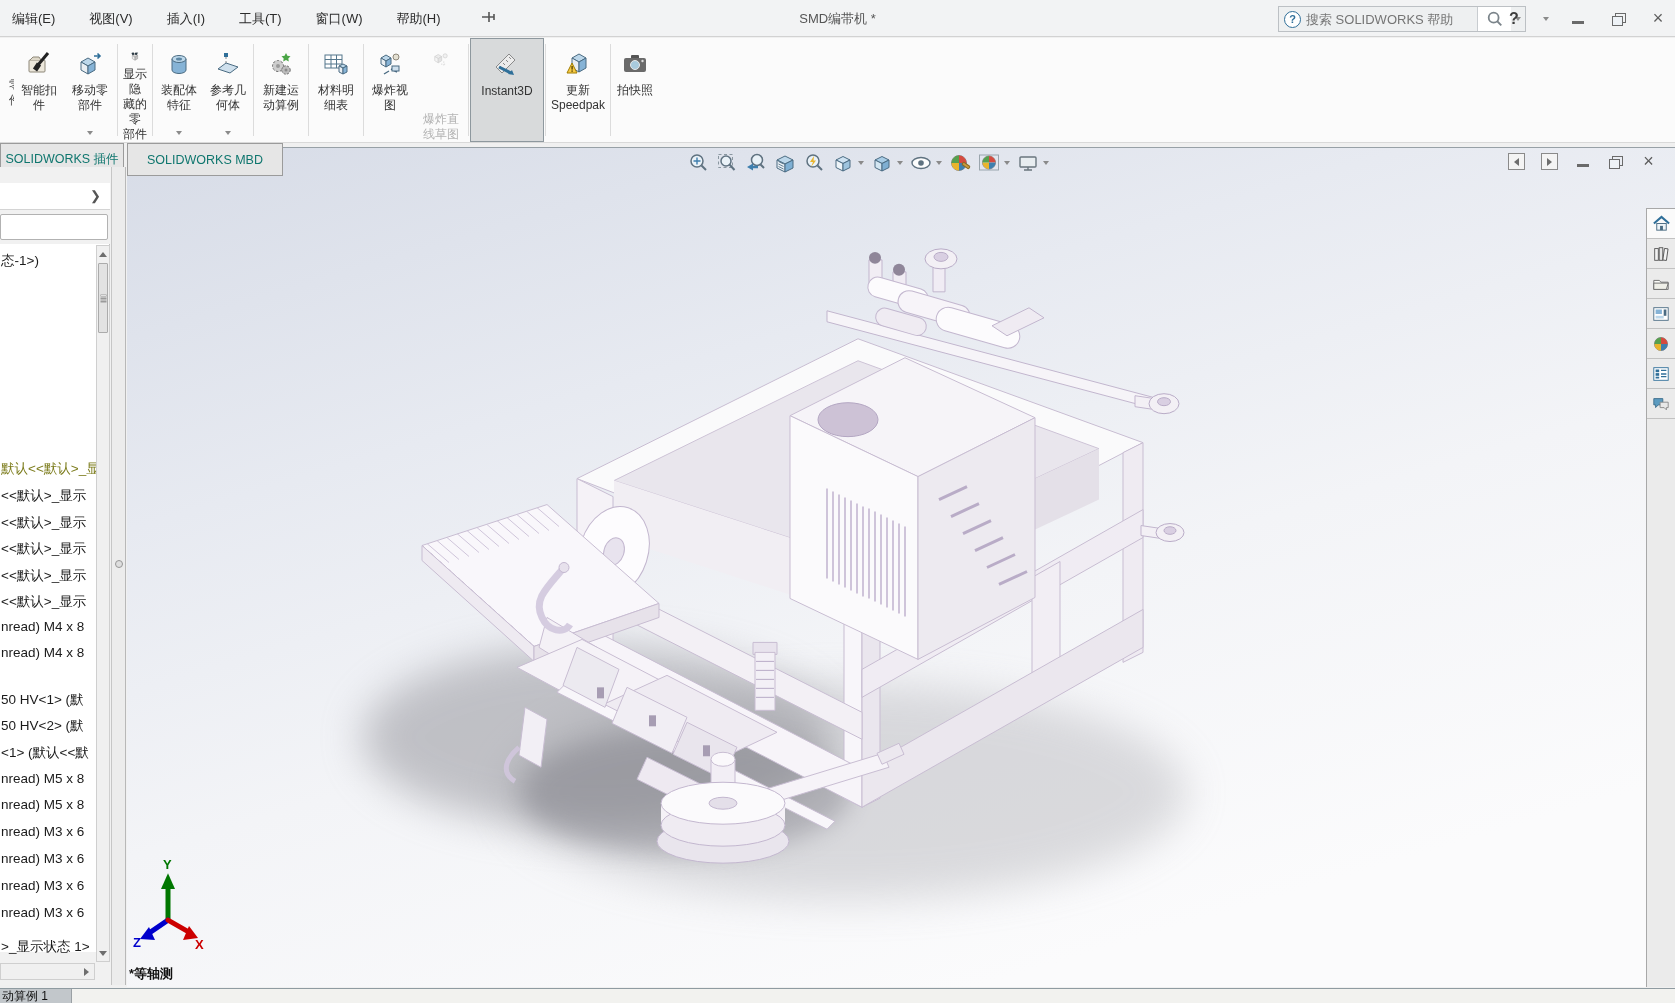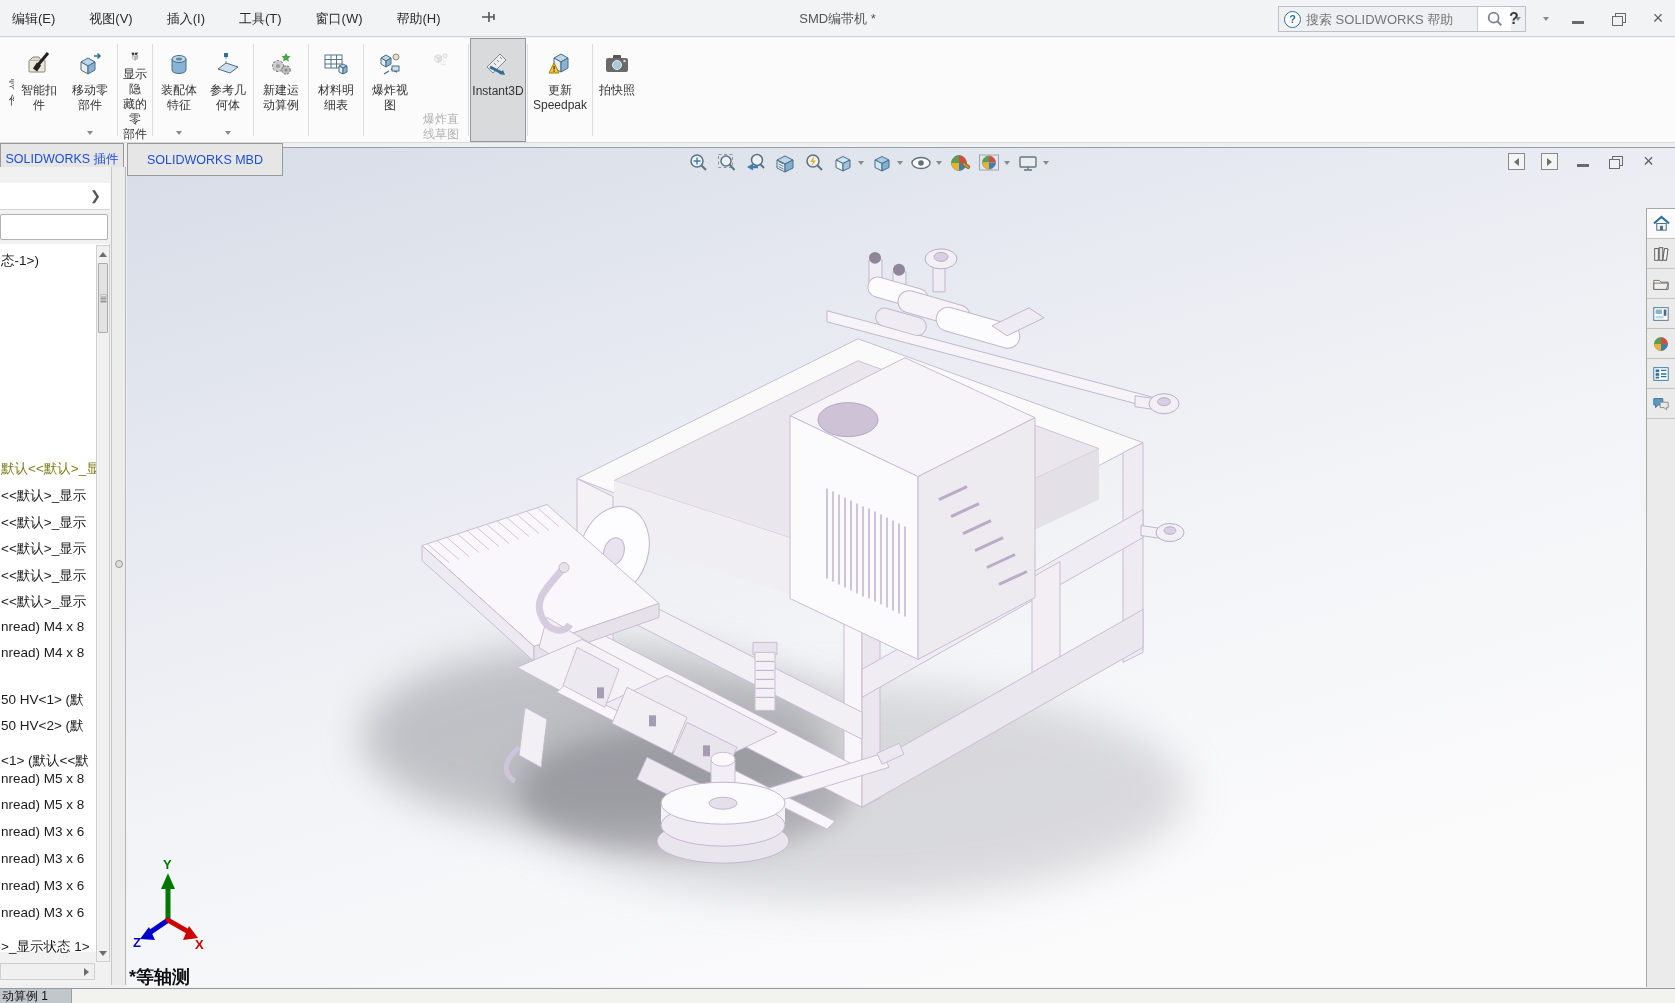--- a/index.html
+++ b/index.html
@@ -37,42 +37,42 @@
   .rbtn .rlabel { white-space:pre-line; }
   .rbtn.active { background:#d8dadb; border:1px solid #8e989e; }
   .rbtn.disabled .rlabel { color:#b3b3b3;margin-top:37px; }
   .rbtn .dd { position:absolute; bottom:7px; left:50%; transform:translateX(-50%); }
   .rsep { width:1px; background:#dcdcdc; margin:6px 1px; }
   .rbtn.partial { width:14px; overflow:hidden; align-items:flex-end; padding-top:40px; }
   .rbtn.partial .rlabel { width:34px; margin-right:-18px; }
 
   
   .cmdtabs { position:absolute; left:0; top:143px; height:24px; display:flex; z-index:6; }
-  .cmdtab { background:#e6e6e6; border:1px solid #9b9b9b; font-size:12.5px; color:#1d4ed8;
+  .cmdtab { background:#e6e6e6; border:1px solid #9b9b9b; font-size:12.5px; color:#0f766e;
     display:flex; align-items:center; justify-content:center; margin-right:3px; padding:6px 12px; height:33px; white-space:nowrap; }
 
   
   .viewport { position:absolute; left:127px; top:147px; width:1548px; height:840px;
     border-top:1px solid #97a0a6; overflow:hidden; }
   .scene { position:absolute; left:0; top:0; width:100%; height:100%; }
 
   .headsup { position:absolute; left:560px; top:4px; display:flex; align-items:center; gap:7px; z-index:5; }
   .hicon { width:22px; height:22px; display:flex; align-items:center; justify-content:center; }
   .hdd { margin-left:-3px; }
 
   .doc-controls { position:absolute; right:18px; top:5px; display:flex; align-items:center; gap:16px; z-index:5; }
   .dc { width:17px; height:17px; display:flex; align-items:center; justify-content:center; color:#5d5d5d; }
   .pane-btn { border:1px solid #8a8a8a; background:#f4f4f4; }
   .dc-min { border-bottom:3px solid #6a6a6a; width:12px; height:10px; }
   .dc-restore { position:relative; width:13px; height:12px; }
   .dc-restore:before { content:""; position:absolute; left:3px; top:0; width:9px; height:8px; border:1.5px solid #6a6a6a; }
   .dc-restore:after { content:""; position:absolute; left:0; top:3px; width:9px; height:8px; border:1.5px solid #6a6a6a; background:#eef2f6; }
   .dc-close { font-size:18px; color:#5d5d5d; }
 
-  .view-label { position:absolute; left:2px; top:817px; font-size:18px; font-weight:bold; color:#111; z-index:4; }
+  .view-label { position:absolute; left:2px; top:817px; font-size:13px; font-weight:bold; color:#111; z-index:4; }
 
   
   .left-col { position:absolute; left:0; top:167px; width:111px; height:818px; background:#f1f1f1; z-index:7; }
   .panel-head { position:absolute; left:0; top:16px; width:110px; height:27px; background:#fff;
     border-bottom:1px solid #d4d4d4; }
   .flyout-arrow { position:absolute; right:6px; top:5px; width:14px; height:14px; color:#555; font-size:13px; }
   .filter-box { position:absolute; left:0; top:47px; width:108px; height:26px; background:#fff;
     border:1px solid #b2b2b2; border-radius:2px; }
   .tree-body { position:absolute; left:0; top:77px; width:110px; height:708px; background:#fff; border-right:1px solid #c2c2c2; }
   .tree-layer { position:absolute; left:0; top:0; width:96px; height:1003px; overflow:hidden; z-index:8; pointer-events:none; }
@@ -255,21 +255,21 @@
           <polygon points="4,8 9,5 14,8 9,11" fill="#dcdcdc" stroke="#9a9a9a"></polygon>
           <polygon points="4,8 9,11 9,17 4,14" fill="#efefef" stroke="#9a9a9a"></polygon>
           <polygon points="9,11 14,8 14,14 9,17" fill="#cacaca" stroke="#9a9a9a"></polygon>
           <circle cx="19" cy="7" r="3" fill="#e6e6e6" stroke="#9a9a9a"></circle>
           <path d="M13 19h8M17 15v8" stroke="#9a9a9a" stroke-dasharray="2 2"></path>
         </svg>
       <span class="rlabel">爆炸直
 线草图</span>
     </div>
     <div class="rsep"></div>
-    <div class="rbtn active" style="width:56px">
+    <div class="rbtn active" style="width:74px">
       <svg class="ricon" viewBox="0 0 26 26">
           <polygon points="2,15 15,2 21,8 8,21" fill="#ececec" stroke="#8a8a8a"></polygon>
           <path d="M6 14l2 2M9 11l2 2M12 8l2 2M15 5l2 2" stroke="#8a8a8a"></path>
           <path d="M5 15l12 6" stroke="#2f6f99" stroke-width="3"></path>
           <polygon points="20,23 14,22 18,18" fill="#2f6f99"></polygon>
         </svg>
       <span class="rlabel">Instant3D</span>
     </div>
     <div class="rsep"></div>
     <div class="rbtn" style="width:62px">
@@ -571,21 +571,21 @@
       <div class="tree-item hl" style="top: 460px;">默认&lt;&lt;默认&gt;_显</div>
       <div class="tree-item" style="top: 487px;">&lt;&lt;默认&gt;_显示</div>
       <div class="tree-item" style="top: 514px;">&lt;&lt;默认&gt;_显示</div>
       <div class="tree-item" style="top: 540px;">&lt;&lt;默认&gt;_显示</div>
       <div class="tree-item" style="top: 567px;">&lt;&lt;默认&gt;_显示</div>
       <div class="tree-item" style="top: 593px;">&lt;&lt;默认&gt;_显示</div>
       <div class="tree-item" style="top: 619px;">nread) M4 x 8</div>
       <div class="tree-item" style="top: 645px;">nread) M4 x 8</div>
       <div class="tree-item" style="top: 691px;">50 HV&lt;1&gt; (默</div>
       <div class="tree-item" style="top: 717px;">50 HV&lt;2&gt; (默</div>
-      <div class="tree-item" style="top: 744px; margin-top: 8px;">&lt;1&gt; (默认&lt;&lt;默</div>
+      <div class="tree-item" style="top: 744px;">&lt;1&gt; (默认&lt;&lt;默</div>
       <div class="tree-item" style="top: 771px;">nread) M5 x 8</div>
       <div class="tree-item" style="top: 797px;">nread) M5 x 8</div>
       <div class="tree-item" style="top: 824px;">nread) M3 x 6</div>
       <div class="tree-item" style="top: 851px;">nread) M3 x 6</div>
       <div class="tree-item" style="top: 878px;">nread) M3 x 6</div>
       <div class="tree-item" style="top: 905px;">nread) M3 x 6</div>
       <div class="tree-item" style="top: 938px; text-align: right;">&gt;_显示状态 1&gt;</div>
     </div>
 
   <div class="vscroll">

